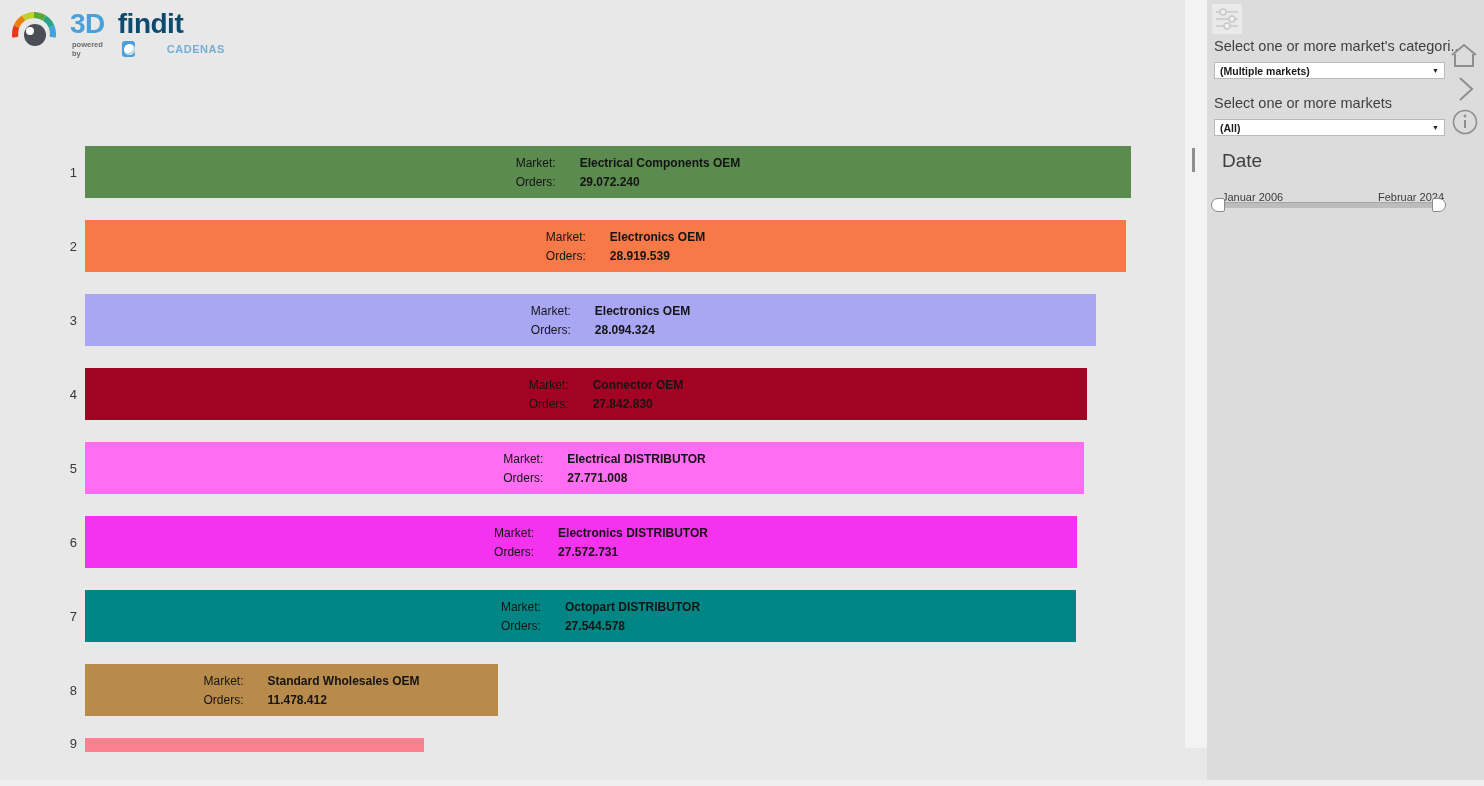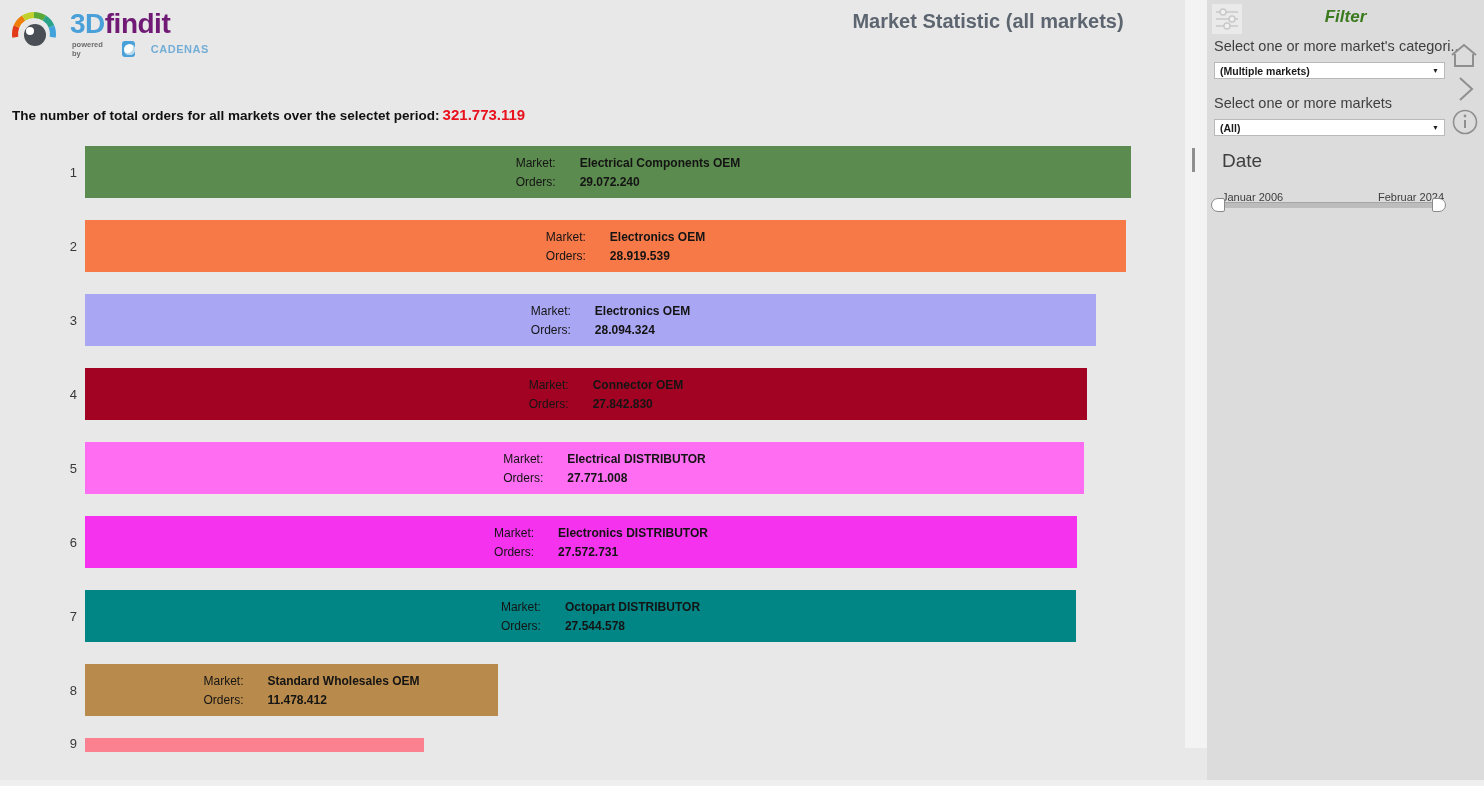--- a/index.html
+++ b/index.html
@@ -9,27 +9,27 @@
     font-family:"Liberation Sans", sans-serif;
     background:#e8e8e8;
   }
   
   .main { position:absolute; left:0; top:0; width:1185px; height:786px; background:#e8e8e8; }
 
   .logo { position:absolute; left:8px; top:4px; }
   .logo-gauge { position:absolute; left:0; top:0; }
   .brand { position:absolute; left:62px; top:4px; font-size:28px; font-weight:bold; letter-spacing:-0.5px; }
   .brand .b3d  { color:#4aa0d8; }
-  .brand .bfind{ color:#701a75; }
+  .brand .bfind{ color:#0c4a6e;margin-left:13px; }
   .powered-row { position:absolute; left:64px; top:36px; display:flex; align-items:center; gap:16px; }
   .powered-text { font-size:7.5px; font-weight:bold; color:#6b6b6b; }
   .cadenas-mark { width:16px; height:16px; background:#4aa0d8; border-radius:3px; position:relative; }
   .cadenas-mark::after { content:""; position:absolute; left:2.5px; top:2.5px; width:11px; height:11px;
     background:#fff; border-radius:50%; box-shadow:inset -2px -2px 0 #bcd9ec; }
-  .cadenas-text { font-size:11px; font-weight:bold; color:#74aed6; letter-spacing:0.5px; }
+  .cadenas-text { font-size:11px; font-weight:bold; color:#74aed6; letter-spacing:0.5px;margin-left:16px; }
 
   .page-title { position:absolute; left:688px; top:10px; width:600px; text-align:center;
     font-size:20px; font-weight:bold; color:#5d6670; }
 
   .summary { position:absolute; left:12px; top:106px; font-size:13.5px; font-weight:bold; color:#111; }
   .summary .red { font-size:15px; color:#e8111c; padding-left:3px; }
 
   
   .chart { position:absolute; left:0; top:146px; width:1185px; height:606px; overflow:hidden; }
   .bar-row { display:flex; height:52px; margin-bottom:22px; align-items:center; }
@@ -92,25 +92,21 @@
     <div class="brand">
       <span class="b3d">3D</span><span class="bfind">findit</span>
     </div>
     <div class="powered-row">
       <span class="powered-text">powered by</span>
       <span class="cadenas-mark"></span>
       <span class="cadenas-text">CADENAS</span>
     </div>
   </div>
 
-  <div class="page-title">Market Statistic (all markets)</div>
-
-  <div class="summary">
-    <span>The number of total orders for all markets over the selectet period:</span><span class="red">321.773.119</span>
-  </div>
+
 
   <div class="chart" id="chart">
   <div class="bar-row">
     <div class="bar-num">1</div>
     <div class="bar" style="background: rgb(91, 139, 78); width: 1046px;">
       <div class="bar-label">
         <span class="lab">Market:</span>
         <span class="val">Electrical Components OEM</span>
         <span class="lab">Orders:</span>
         <span class="val">29.072.240</span>
@@ -221,21 +217,20 @@
     <svg width="30" height="30" viewBox="0 0 30 30">
       <line x1="4" y1="8" x2="26" y2="8" stroke="#c9c9c9" stroke-width="1.5"></line>
       <line x1="4" y1="15" x2="26" y2="15" stroke="#c9c9c9" stroke-width="1.5"></line>
       <line x1="4" y1="22" x2="26" y2="22" stroke="#c9c9c9" stroke-width="1.5"></line>
       <circle cx="11" cy="8" r="3" fill="#f0f0f0" stroke="#c9c9c9" stroke-width="1.5"></circle>
       <circle cx="20" cy="15" r="3" fill="#f0f0f0" stroke="#c9c9c9" stroke-width="1.5"></circle>
       <circle cx="15" cy="22" r="3" fill="#f0f0f0" stroke="#c9c9c9" stroke-width="1.5"></circle>
     </svg>
   </div>
 
-  <div class="filter-title">Filter</div>
 
   <div class="f-label" style="top:38px;">Select one or more market's categori..</div>
   <div class="dropdown" style="top:62px;">
     <span class="dd-text">(Multiple markets)</span>
     <span class="dd-caret">▼</span>
   </div>
 
   <div class="f-label" style="top:95px;">Select one or more markets</div>
   <div class="dropdown" style="top:119px;">
     <span class="dd-text">(All)</span>

